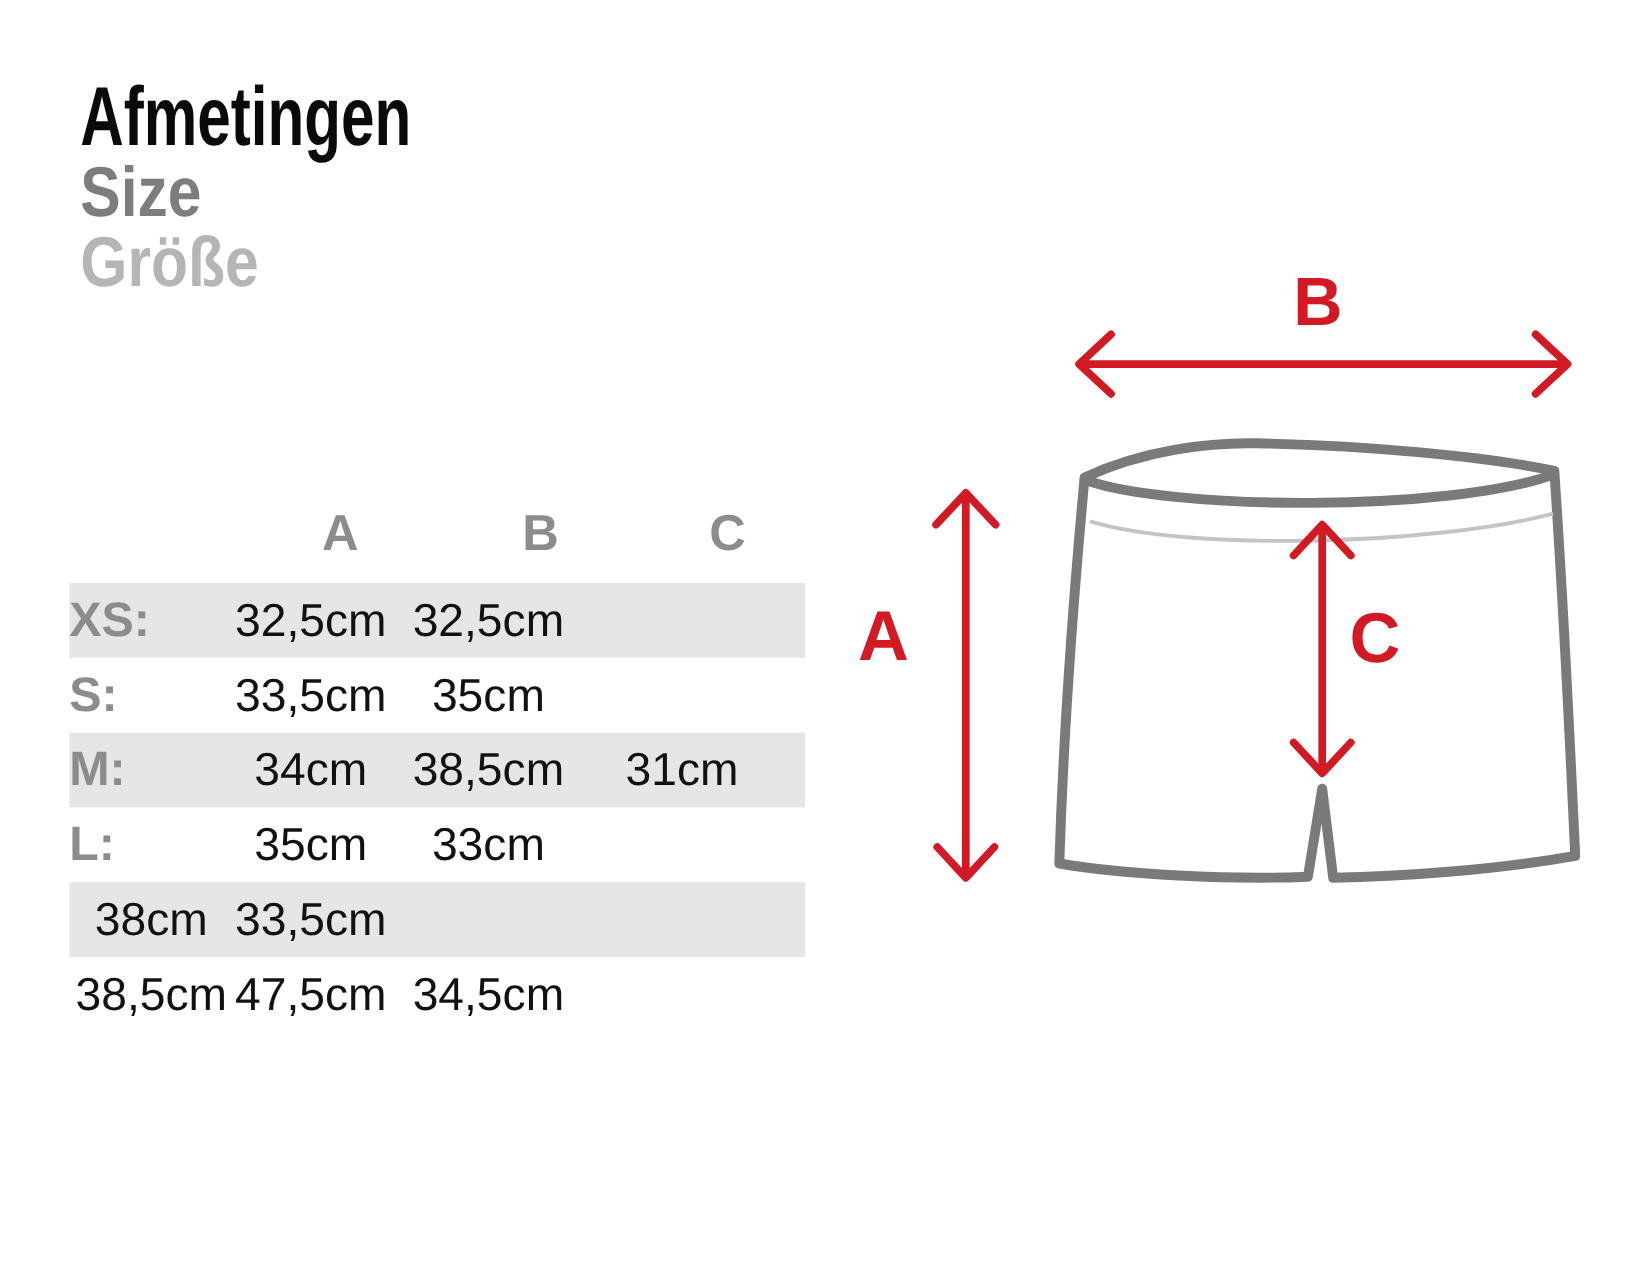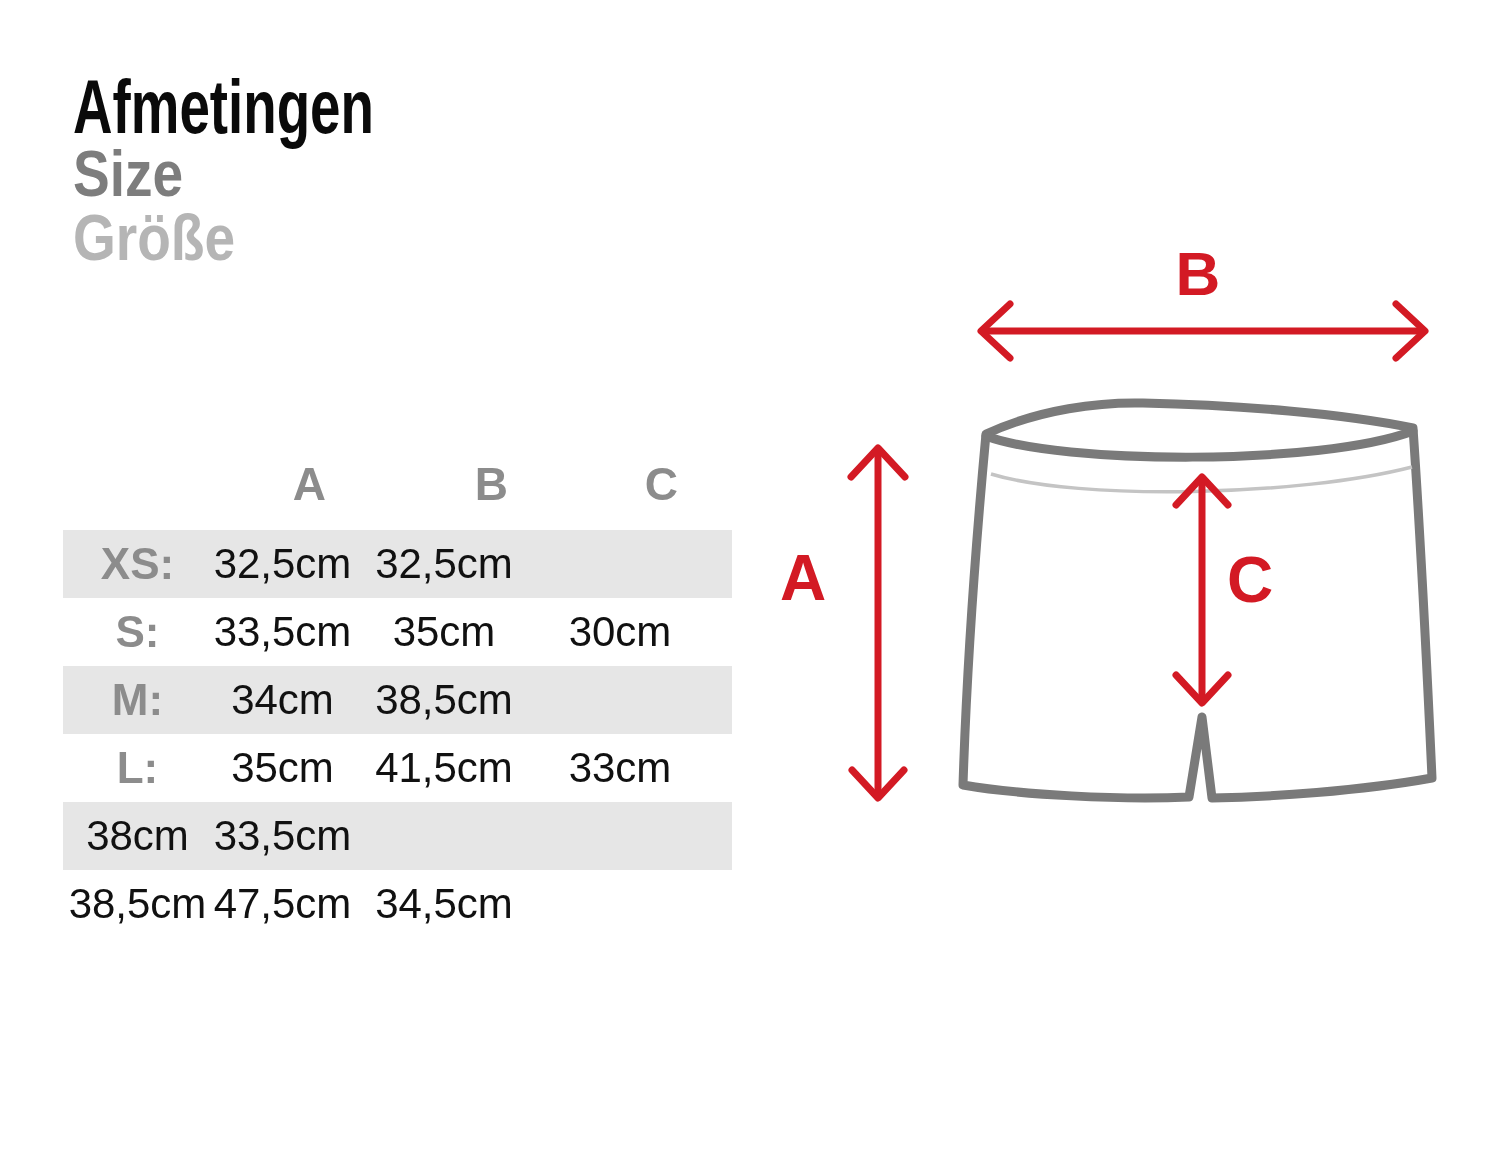--- a/index.html
+++ b/index.html
@@ -26,21 +26,21 @@
     height:68px;
   }
   .thead{height:64px;margin-bottom:14px;}
   .thead .cell{
     text-align:right;padding-right:27px;
     font-weight:700;font-size:46px;color:#8c8c8c;
   }
   .trow.shaded{background:#e6e6e6;}
   .cell{white-space:nowrap;}
   .cell.lbl{
-    text-align:center;
+    text-align:left;
     font-weight:700;font-size:44px;color:#8c8c8c;
   }
   .cell.val{
     text-align:center;
     font-weight:400;font-size:42px;color:#111111;
   }
   
   .diagram{position:absolute;left:750px;top:230px;width:710px;height:620px;}
   .red-lbl{
     font-family:"Liberation Sans", sans-serif;
@@ -69,31 +69,30 @@
 
     <div class="trow shaded">
       <div class="cell lbl">XS:</div>
       <div class="cell val">32,5cm</div>
       <div class="cell val">32,5cm</div>
     </div>
     <div class="trow">
       <div class="cell lbl">S:</div>
       <div class="cell val">33,5cm</div>
       <div class="cell val">35cm</div>
-      <div class="cell val">30cm</div>
     </div>
     <div class="trow shaded">
       <div class="cell lbl">M:</div>
       <div class="cell val">34cm</div>
       <div class="cell val">38,5cm</div>
+      <div class="cell val">31cm</div>
     </div>
     <div class="trow">
       <div class="cell lbl">L:</div>
       <div class="cell val">35cm</div>
-      <div class="cell val">41,5cm</div>
       <div class="cell val">33cm</div>
     </div>
     <div class="trow shaded">
       <div class="cell val">38cm</div>
       <div class="cell val">33,5cm</div>
     </div>
     <div class="trow">
       <div class="cell val">38,5cm</div>
       <div class="cell val">47,5cm</div>
       <div class="cell val">34,5cm</div>

